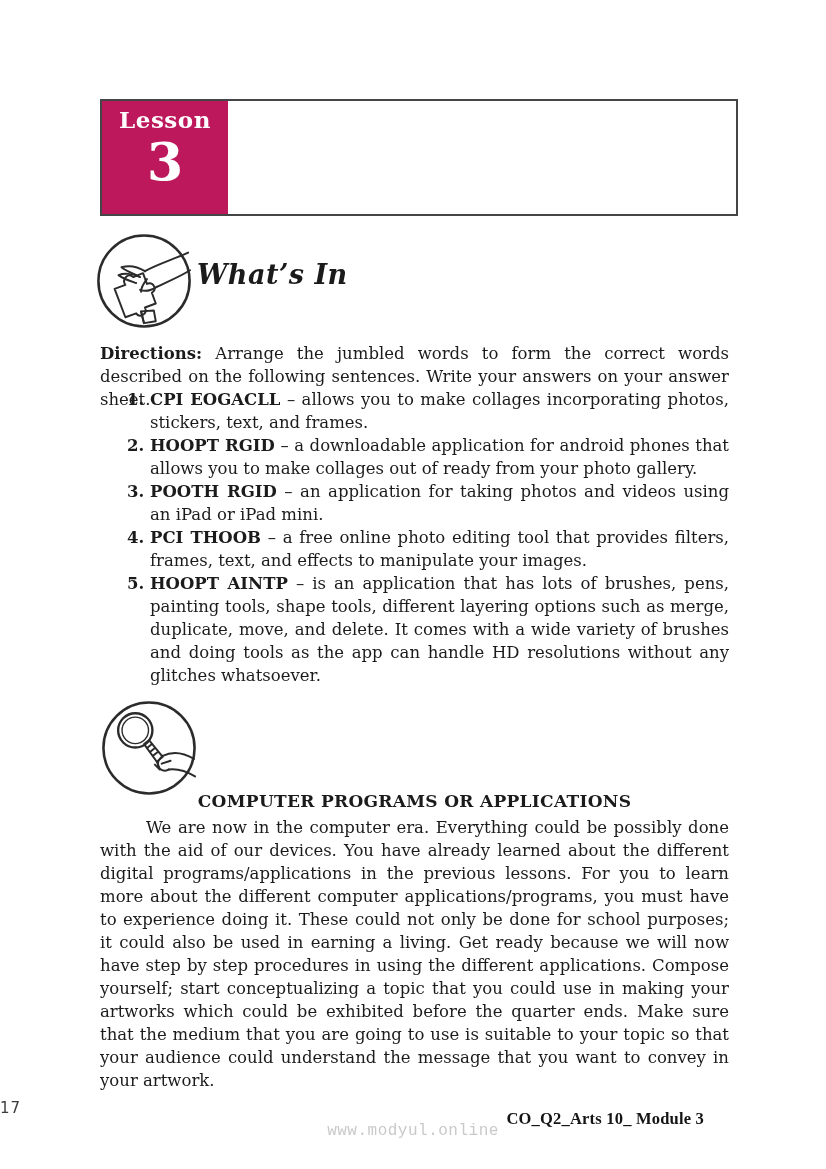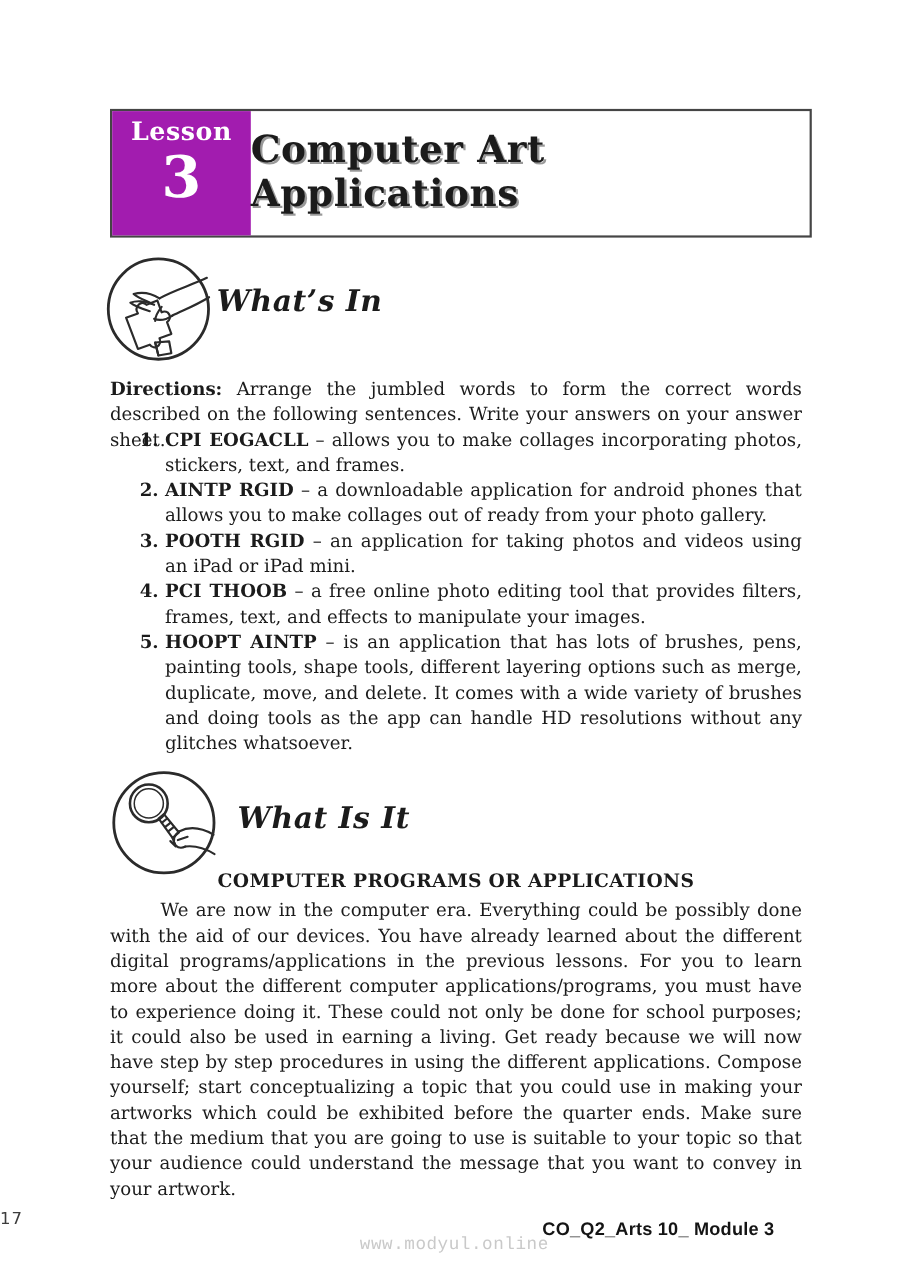--- a/index.html
+++ b/index.html
@@ -19,21 +19,21 @@
   .lesson-header {
     position: absolute;
     left: 100px; top: 99px;
     width: 638px; height: 117px;
     border: 2px solid #454545;
     display: flex;
     background: #ffffff;
   }
   .lesson-box {
     width: 126px;
-    background: #a21caf;
+    background: #be185d;
     color: #ffffff;
     display: flex;
     flex-direction: column;
     align-items: center;
     padding-top: 5px;
   }
   .lesson-label {
     font-weight: bold;
     font-size: 23px;
     letter-spacing: 0.5px;
@@ -132,21 +132,21 @@
     width: 826px;
     text-align: center;
     font-family: Liberation Mono, monospace;
     font-size: 16px;
     color: #c9c9c9;
     letter-spacing: 0.5px;
   }
   .footer-module {
     position: absolute;
     right: 122px; top: 1109px;
-    font-family: Liberation Sans, sans-serif;
+    font-family: Liberation Serif, serif;
     font-weight: bold;
     font-size: 16.5px;
     color: #141414;
     letter-spacing: 0.2px;
   }
 
   .icon-stroke {
     fill: none;
     stroke: #2b2b2b;
     stroke-width: 2;
@@ -157,21 +157,20 @@
 </head>
 <body>
 
 <div class="page">
 
   <header class="lesson-header">
     <div class="lesson-box">
       <div class="lesson-label">Lesson</div>
       <div class="lesson-number">3</div>
     </div>
-    <div class="lesson-title">Computer Art Applications</div>
   </header>
 
   <section class="section-row" id="whats-in-row">
     <span>
       <svg class="icon-circle" viewBox="0 0 100 100" aria-hidden="true">
         <g class="icon-stroke">
           <circle cx="50" cy="50" r="46.5" stroke-width="2.6"></circle>
           <path d="M95 21 C80 28 63 33 51 40"></path>
           <path d="M97 39 C84 47 73 51 63 56"></path>
           <path d="M51 40 C43 35 34 34 27 36 C32 40 38 42 44 45"></path>
@@ -184,21 +183,21 @@
         </g>
       </svg>
     </span>
     <h2 class="section-heading">What’s In</h2>
   </section>
 
   <p class="body-text" id="directions"><b>Directions:</b> <span>Arrange the jumbled words to form the correct words described on the following sentences. Write your answers on your answer sheet.</span></p>
 
   <ol class="body-text" id="jumbled-list">
     <li><span class="num">1.</span><b>CPI EOGACLL</b> <span>– allows you to make collages incorporating photos, stickers, text, and frames.</span></li>
-    <li><span class="num">2.</span><b>AINTP RGID</b> <span>– a downloadable application for android phones that allows you to make collages out of ready from your photo gallery.</span></li>
+    <li><span class="num">2.</span><b>HOOPT RGID</b> <span>– a downloadable application for android phones that allows you to make collages out of ready from your photo gallery.</span></li>
     <li><span class="num">3.</span><b>POOTH RGID</b> <span>– an application for taking photos and videos using an iPad or iPad mini.</span></li>
     <li><span class="num">4.</span><b>PCI THOOB</b> <span>– a free online photo editing tool that provides filters, frames, text, and effects to manipulate your images.</span></li>
     <li><span class="num">5.</span><b>HOOPT AINTP</b> <span>– is an application that has lots of brushes, pens, painting tools, shape tools, different layering options such as merge, duplicate, move, and delete. It comes with a wide variety of brushes and doing tools as the app can handle HD resolutions without any glitches whatsoever.</span></li>
   </ol>
 
   <section class="section-row" id="what-is-it-row">
     <span>
       <svg class="icon-circle" viewBox="0 0 100 100" aria-hidden="true">
         <g class="icon-stroke">
           <circle cx="50" cy="50" r="46.5" stroke-width="2.6"></circle>
@@ -207,21 +206,20 @@
           <path d="M45 46 L50 42 L64 59 L58 64 Z"></path>
           <path d="M48 50 l5 -4 M51 54 l5 -4 M54 58 l5 -4"></path>
           <path d="M58 64 L61 72 L56 67"></path>
           <path d="M96 61 C84 54 74 53 64 58"></path>
           <path d="M97 79 C87 73 78 71 70 72"></path>
           <path d="M64 58 C59 62 58 67 61 71 C64 74 68 73 70 72"></path>
           <path d="M63 66 L72 63"></path>
         </g>
       </svg>
     </span>
-    <h2 class="section-heading">What Is It</h2>
   </section>
 
   <h3 id="subheading">COMPUTER PROGRAMS OR APPLICATIONS</h3>
 
   <p class="body-text" id="main-paragraph">We are now in the computer era. Everything could be possibly done with the aid of our devices. You have already learned about the different digital programs/applications in the previous lessons. For you to learn more about the different computer applications/programs, you must have to experience doing it. These could not only be done for school purposes; it could also be used in earning a living. Get ready because we will now have step by step procedures in using the different applications. Compose yourself; start conceptualizing a topic that you could use in making your artworks which could be exhibited before the quarter ends. Make sure that the medium that you are going to use is suitable to your topic so that your audience could understand the message that you want to convey in your artwork.</p>
 
   <div class="footer-page-number">17</div>
   <div class="footer-watermark">www.modyul.online</div>
   <div class="footer-module">CO_Q2_Arts 10_ Module 3</div>
 

